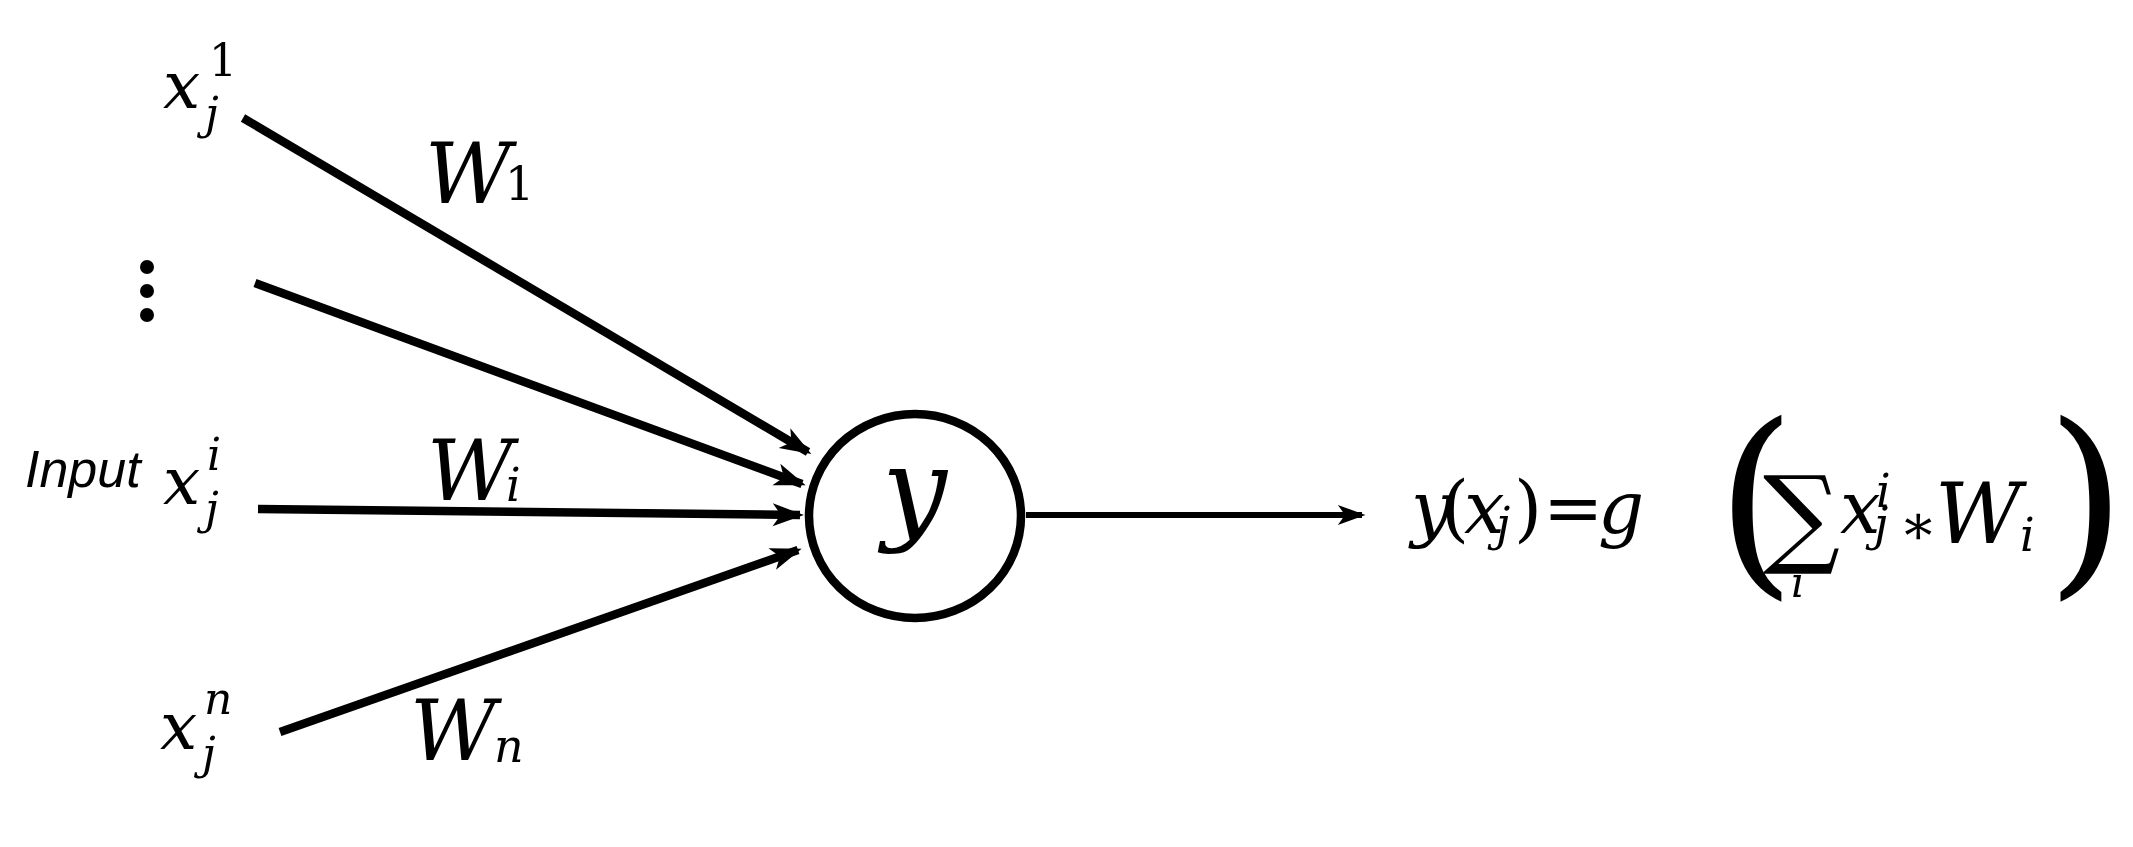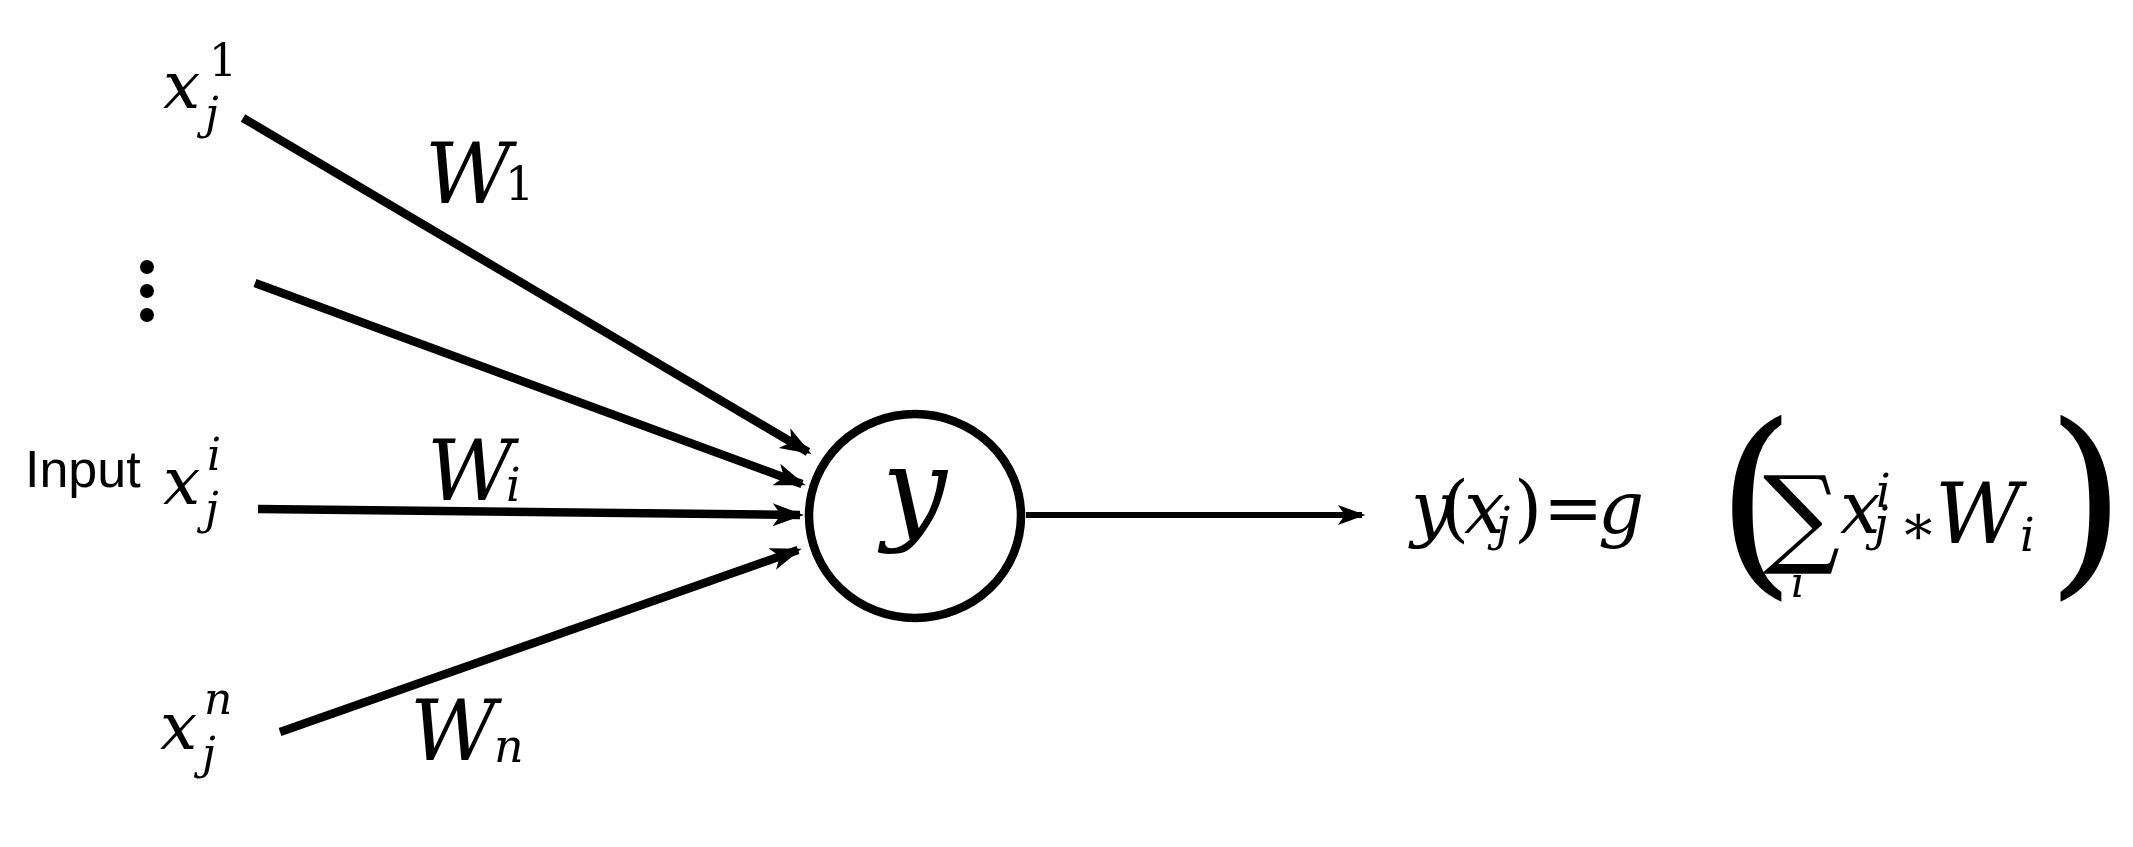--- a/index.html
+++ b/index.html
@@ -7,21 +7,21 @@
        font-family:"DejaVu Serif",serif;color:#000;}
   #stage{position:absolute;left:0;top:0;width:2133px;height:847px;}
   svg.wires{position:absolute;left:0;top:0;}
   .atom{position:absolute;line-height:1;white-space:pre;
         font-family:"DejaVu Serif","DejaVu Sans",serif;}
   .it{font-style:italic;}
   .f66{font-size:66px;} .f44{font-size:44px;} .f84{font-size:84px;}
   .f46{font-size:46px;} .f115{font-size:115px;} .f72{font-size:72px;}
   .f108{font-size:108px;} .f42{font-size:42px;} .f56{font-size:56px;}
   .f205{font-size:205px;}
-  .sans{font-family:"Liberation Sans",sans-serif;font-size:52px;line-height:1;}
+  .sans{font-family:"Liberation Sans",sans-serif;font-size:52px;line-height:1;font-style:italic;}
   .dot{position:absolute;left:140px;width:14px;height:14px;border-radius:50%;background:#000;}
 </style>
 </head>
 <body>
 
 <div id="stage">
 
   <svg class="wires" width="2133" height="847" viewBox="0 0 2133 847">
     <defs>
       <marker id="ah" markerUnits="userSpaceOnUse" markerWidth="32" markerHeight="26" viewBox="0 0 12 10" refX="10.5" refY="5" orient="auto">

